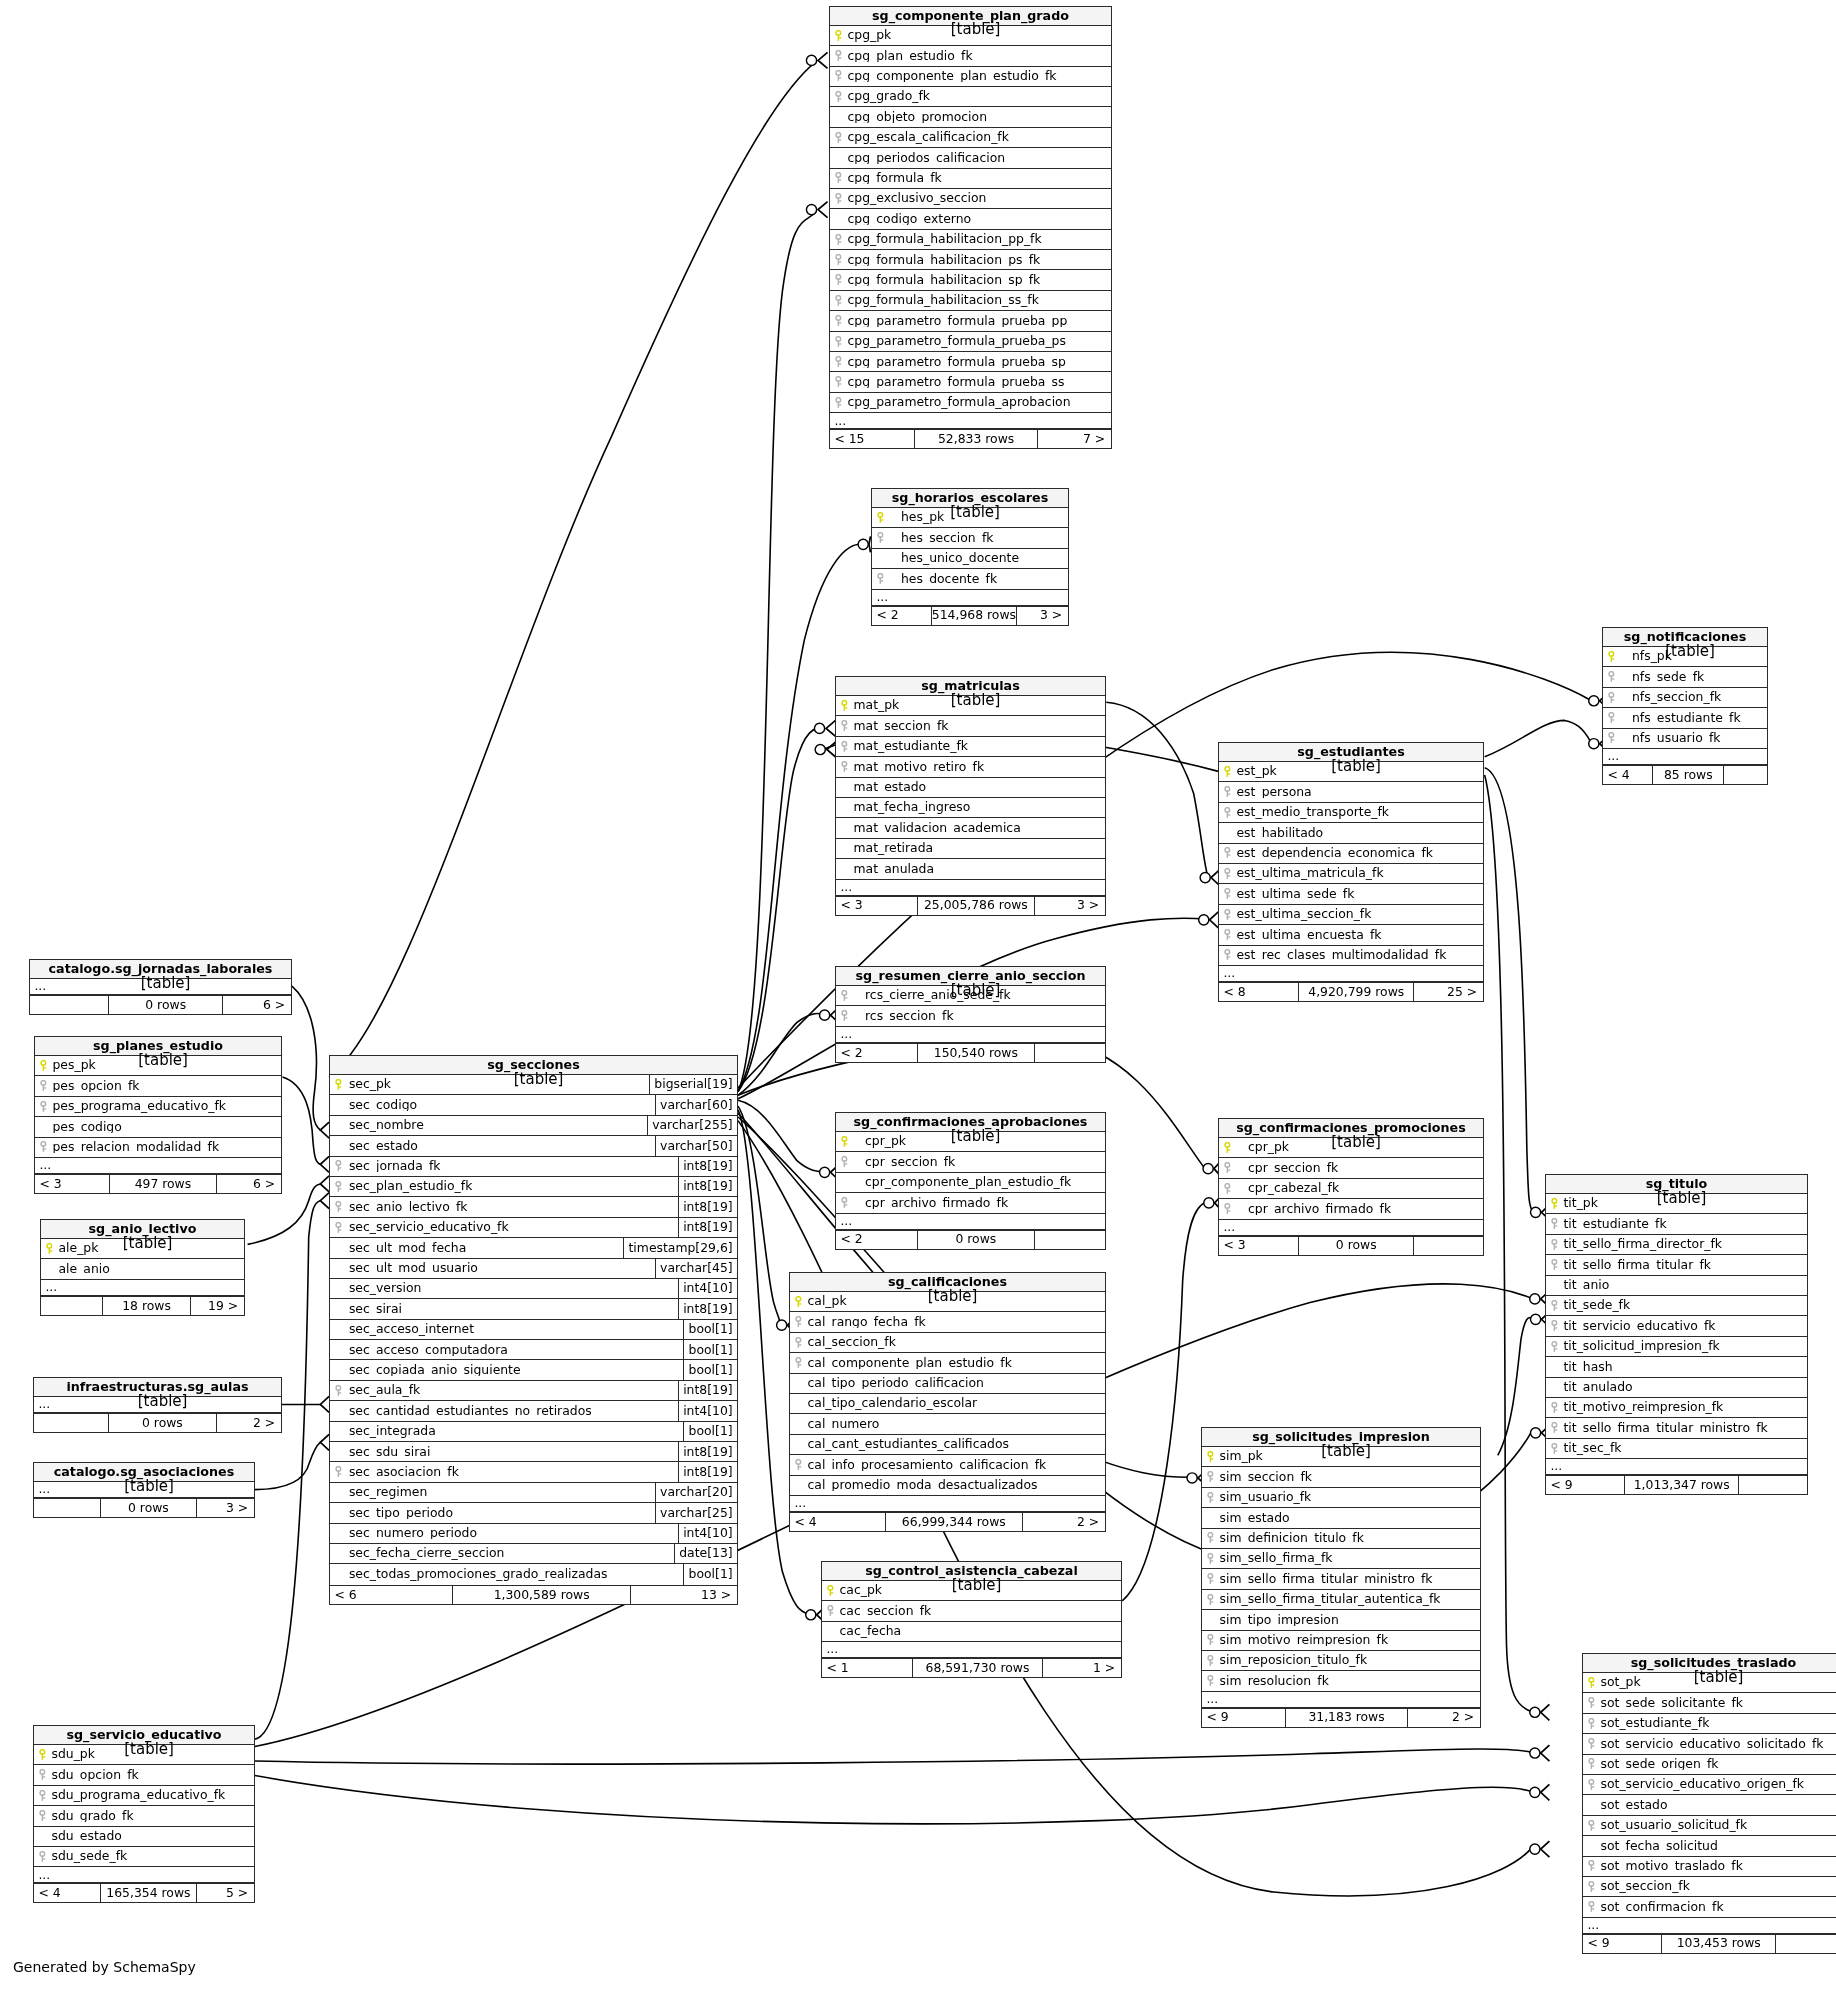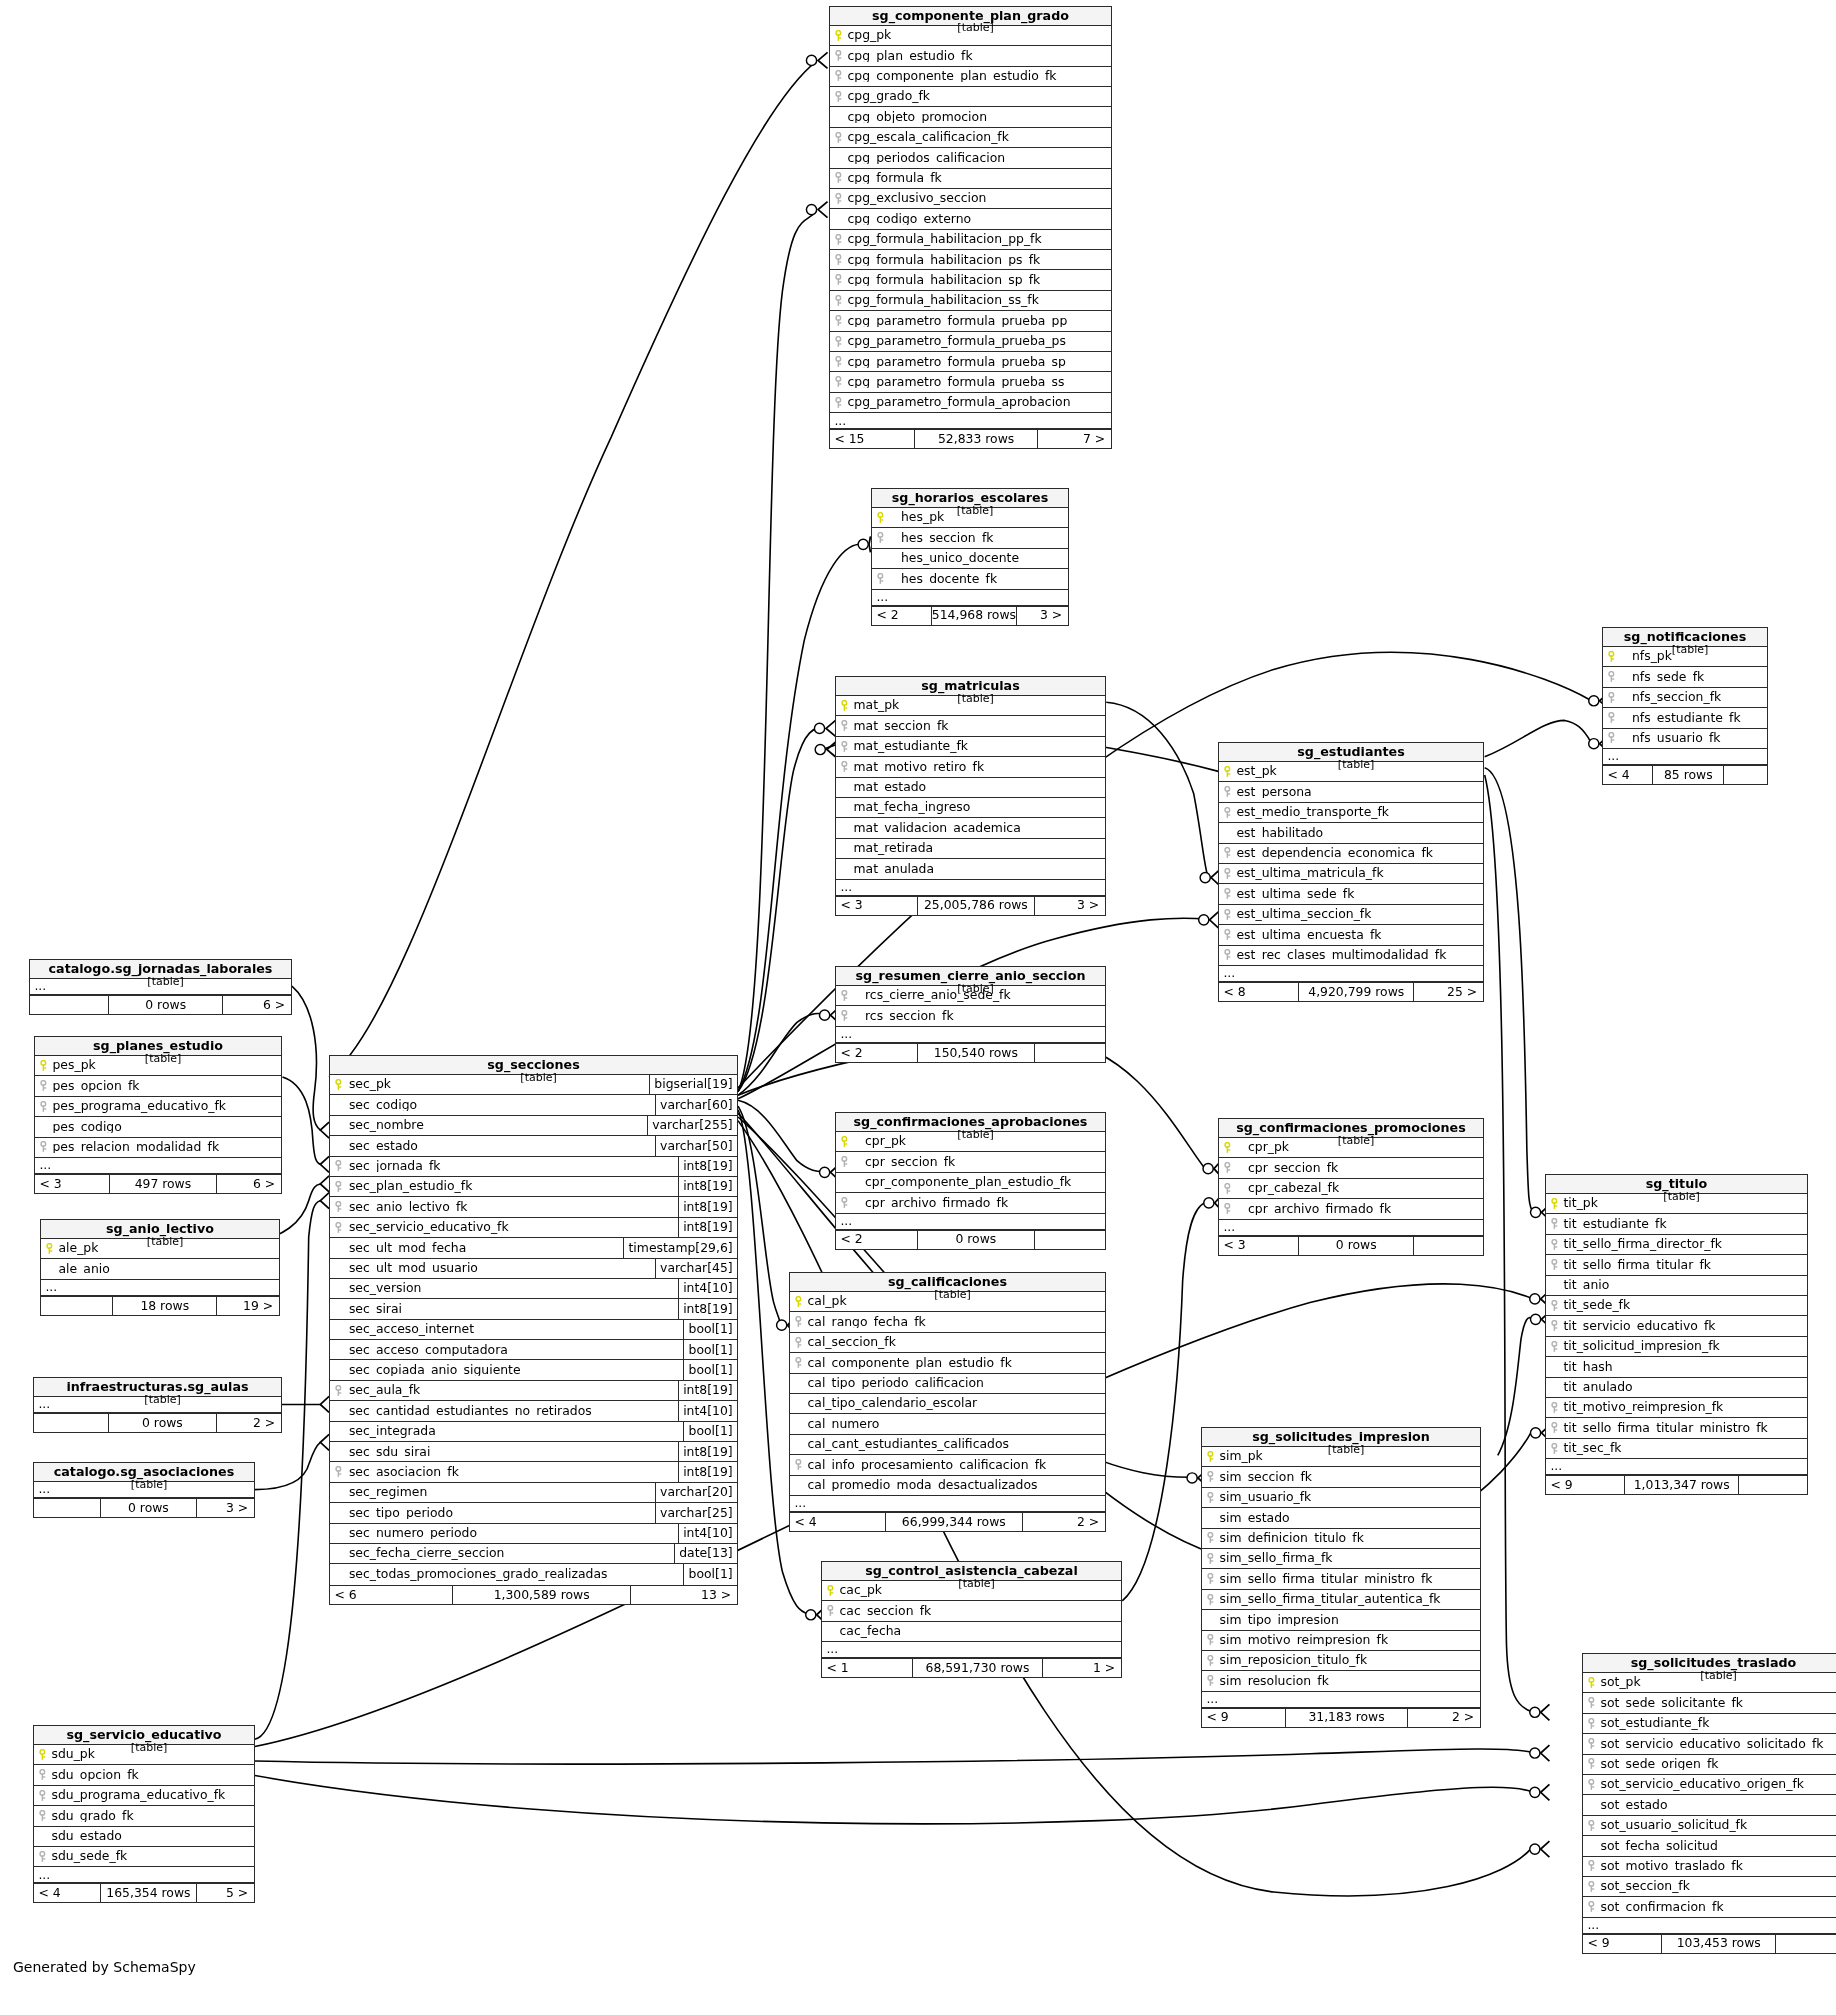--- a/index.html
+++ b/index.html
@@ -4,21 +4,21 @@
 <style>
   html,body{margin:0;padding:0;background:#ffffff;}
   body{width:1837px;height:2015px;position:relative;font-family:"DejaVu Sans","Liberation Sans",sans-serif;}
   #canvas{position:absolute;left:0;top:0;width:1837px;height:2015px;}
   svg.edges{position:absolute;left:0;top:0;width:1837px;height:2015px;pointer-events:none;}
   .tbl{position:absolute;background:#ffffff;border:1.5px solid #2b2b2b;box-sizing:border-box;
        font-size:12.4px;line-height:1;z-index:5;}
   .tbl .hdr{display:flex;justify-content:space-between;align-items:center;
        background:#f4f4f4;border-bottom:1.5px solid #2b2b2b;padding:2.9px 5.8px;height:19px;box-sizing:border-box;flex-direction:column;}
   .tbl .hdr .tname{font-weight:bold;font-size:12.7px;color:#000;white-space:nowrap;}
-  .tbl .hdr .ttag{font-size:11px;color:#000;white-space:nowrap;padding-left:10.2px;}
+  .tbl .hdr .ttag{font-size:15px;color:#000;white-space:nowrap;padding-left:10.2px;}
   .rows{display:block;}
   .row{display:flex;align-items:center;height:20.4px;box-sizing:border-box;
        border-bottom:1.1px solid #2b2b2b;}
   .row:last-child{border-bottom:none;}
   .row .kcell{width:16px;flex:0 0 16px;display:flex;align-items:center;justify-content:center;}
   .row .cname{flex:1 1 auto;white-space:nowrap;overflow:hidden;font-size:12.4px;color:#000;padding-left:1.5px;}
   .row .ctype{flex:0 0 auto;white-space:nowrap;font-size:12.4px;color:#000;
        border-left:1.1px solid #2b2b2b;padding:0 4.4px;height:100%;display:flex;align-items:center;box-sizing:border-box;}
   .row.typed .cname{padding-left:2.9px;}
   .row.ell{height:16px;font-size:12.4px;color:#000;padding-left:4.4px;border-bottom:1.1px solid #2b2b2b;}
@@ -705,21 +705,21 @@
             <span class="cname" style="">pes_relacion_modalidad_fk</span>
           </div>
           <div class="row ell">...</div>
         </div>
         <div class="foot">
           <div class="fl">&lt; 3</div>
           <div class="fc">497 rows</div>
           <div class="fr">6 &gt;</div>
         </div>
       </div>
-      <div class="tbl" style="left: 40px; top: 1219px; width: 240px;">
+      <div class="tbl" style="left: 40px; top: 1219px; width: 205px;">
         <div class="hdr">
           <span class="tname">sg_anio_lectivo</span>
           <span class="ttag">[table]</span>
         </div>
         <div class="rows">
           <div class="row">
             <span class="kcell">
               <svg class="keyi" viewBox="0 0 12 16" aria-hidden="true">
                 <circle cx="6" cy="4" r="3.2" fill="none" stroke="#d8d800" stroke-width="2"></circle>
                 <rect x="5" y="6" width="2" height="9" fill="#d8d800"></rect>

